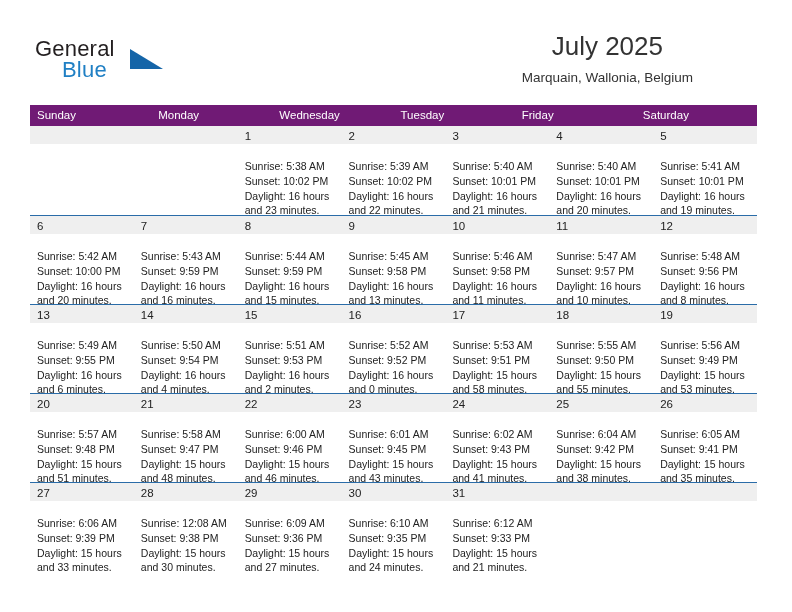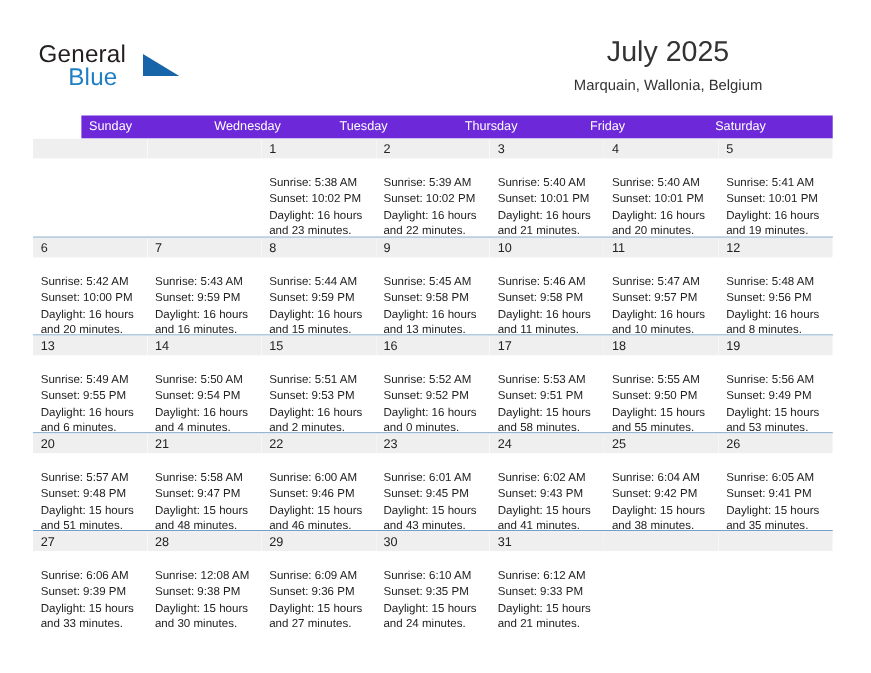--- a/index.html
+++ b/index.html
@@ -87,23 +87,22 @@
 
   
   .calendar {
     position: absolute;
     left: 30px;
     top: 105px;
     width: 727px;
   }
   .weekday-row {
     display: flex;
-    background: #6d28d9;
+    background: #701a75;
     height: 21px;
-    margin-left: 44px;
   }
   .weekday {
     flex: 1 1 0;
     color: #ffffff;
     font-size: 11.5px;
     line-height: 21px;
     padding-left: 7px;
     box-sizing: border-box;
     white-space: nowrap;
     overflow: hidden;
@@ -160,23 +159,23 @@
     </div>
     <div class="title-block">
       <div class="cal-title">July 2025</div>
       <div class="cal-location">Marquain, Wallonia, Belgium</div>
     </div>
   </div>
 
   <div class="calendar">
     <div class="weekday-row" id="weekday-row">
         <div class="weekday">Sunday</div>
+        <div class="weekday">Monday</div>
         <div class="weekday">Wednesday</div>
         <div class="weekday">Tuesday</div>
-        <div class="weekday">Thursday</div>
         <div class="weekday">Friday</div>
         <div class="weekday">Saturday</div>
       </div>
     <div id="weeks-container">
         <div class="week-row first">
           <div class="day-cell empty">
             <div class="day-num-band"><span class="day-num"></span></div>
           </div>
           <div class="day-cell empty">
             <div class="day-num-band"><span class="day-num"></span></div>

